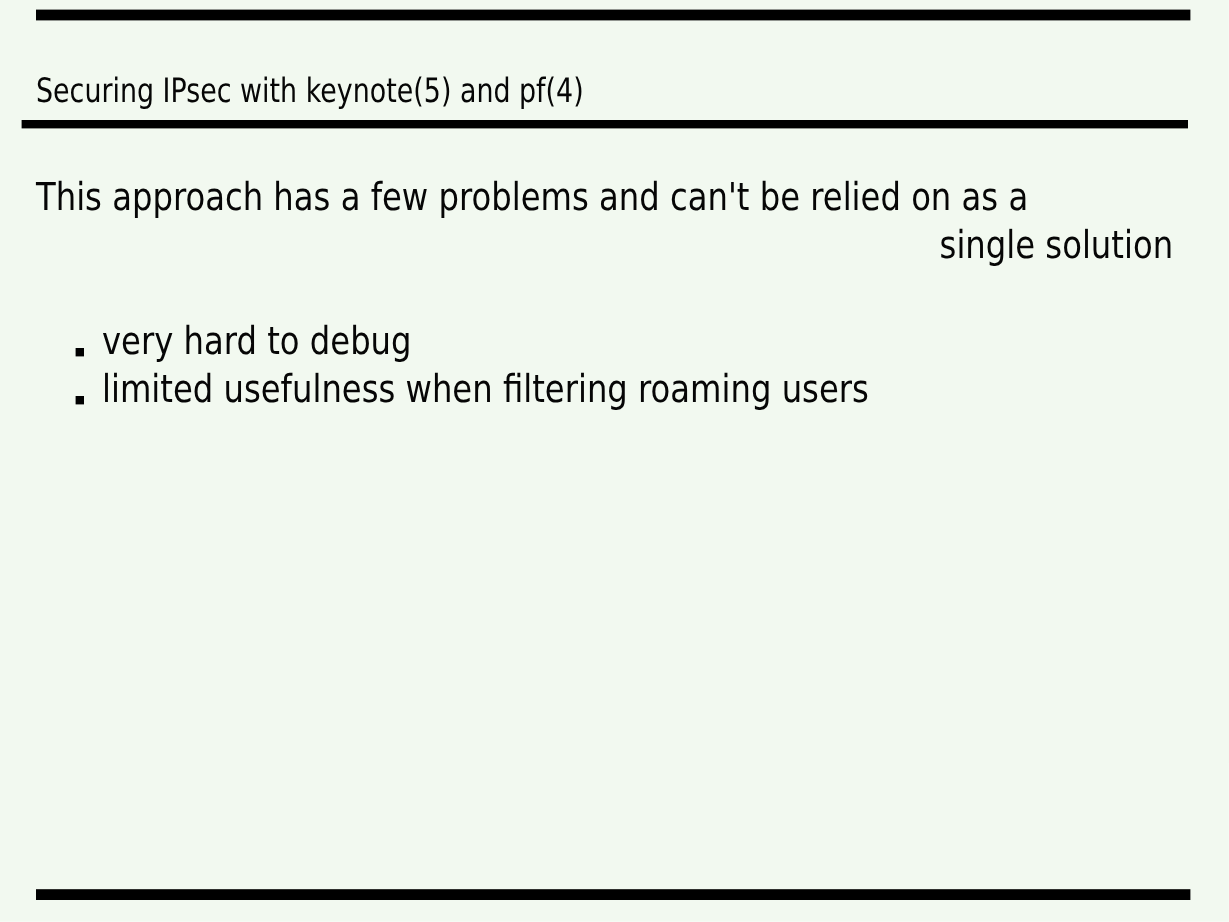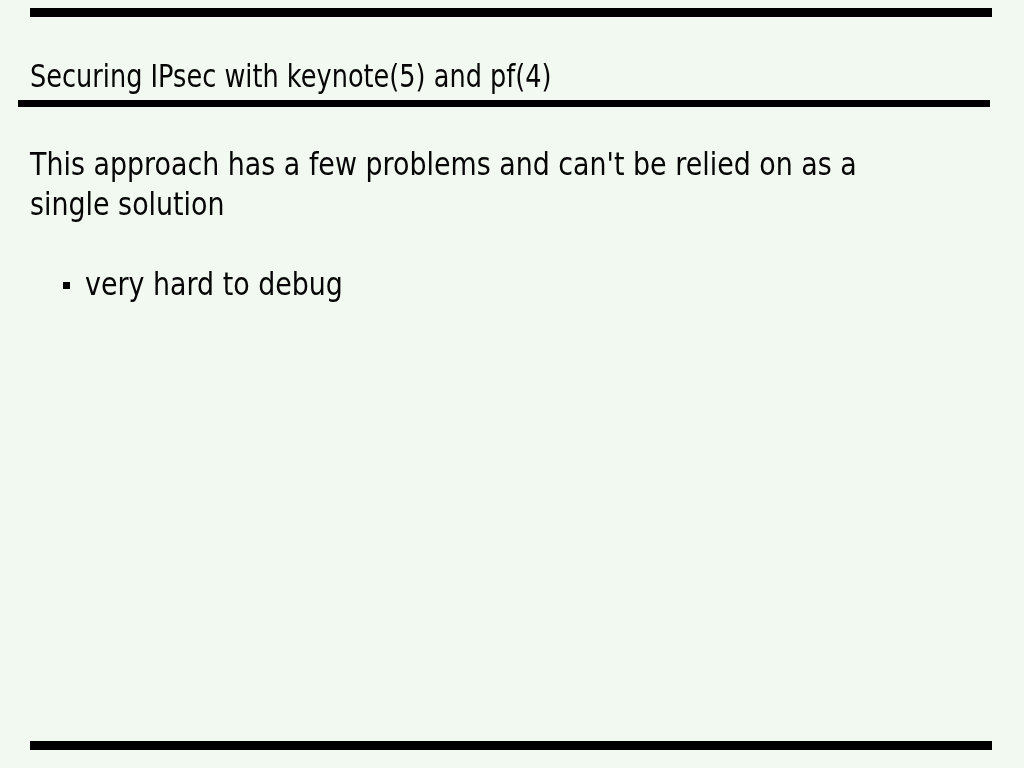--- a/index.html
+++ b/index.html
@@ -23,21 +23,21 @@
   }
   .edge-bar.top { top: 8px; }
   .edge-bar.bottom { top: 741px; }
 
   .slide-title {
     position: absolute;
     left: 30px;
     top: 52px;
     height: 48px;
     line-height: 48px;
-    font-size: 32px;
+    font-size: 28px;
     white-space: nowrap;
   }
   .title-rule {
     position: absolute;
     left: 18px;
     top: 100px;
     width: 972px;
     height: 7px;
     background: #000;
   }
@@ -59,31 +59,32 @@
   .intro {
     position: absolute;
     left: 30px;
     top: 144px;
     font-size: 32px;
   }
   .intro .line {
     height: 40px;
     line-height: 40px;
     white-space: nowrap;
+    text-align: right;
   }
 
   .bullet-list {
     position: absolute;
     left: 63px;
     top: 264px;
     font-size: 32px;
   }
   .bullet-row {
     display: flex;
-    align-items: flex-start;
+    align-items: center;
     height: 40px;
     line-height: 40px;
   }
   .bullet-marker {
     flex: 0 0 auto;
     width: 7px;
     height: 7px;
     margin-top: 18px;
     margin-right: 15px;
     background: #000;
@@ -112,17 +113,21 @@
     <div class="line">
       <span class="cond">single solution</span>
     </div>
   </div>
 
   <div class="bullet-list">
     <div class="bullet-row">
       <span class="bullet-marker" style="background: rgb(0, 0, 0);"></span>
       <span class="bullet-text cond">very hard to debug</span>
     </div>
+    <div class="bullet-row">
+      <span class="bullet-marker" style="background: rgb(0, 0, 0);"></span>
+      <span class="bullet-text cond">limited usefulness when filtering roaming users</span>
+    </div>
   </div>
 
   <div class="edge-bar bottom" style="background: rgb(0, 0, 0);"></div>
 
 </div>
 
 </body></html>

